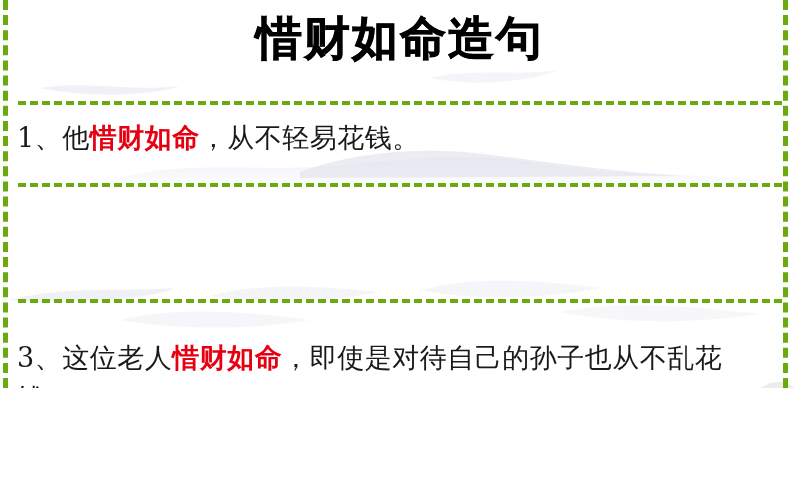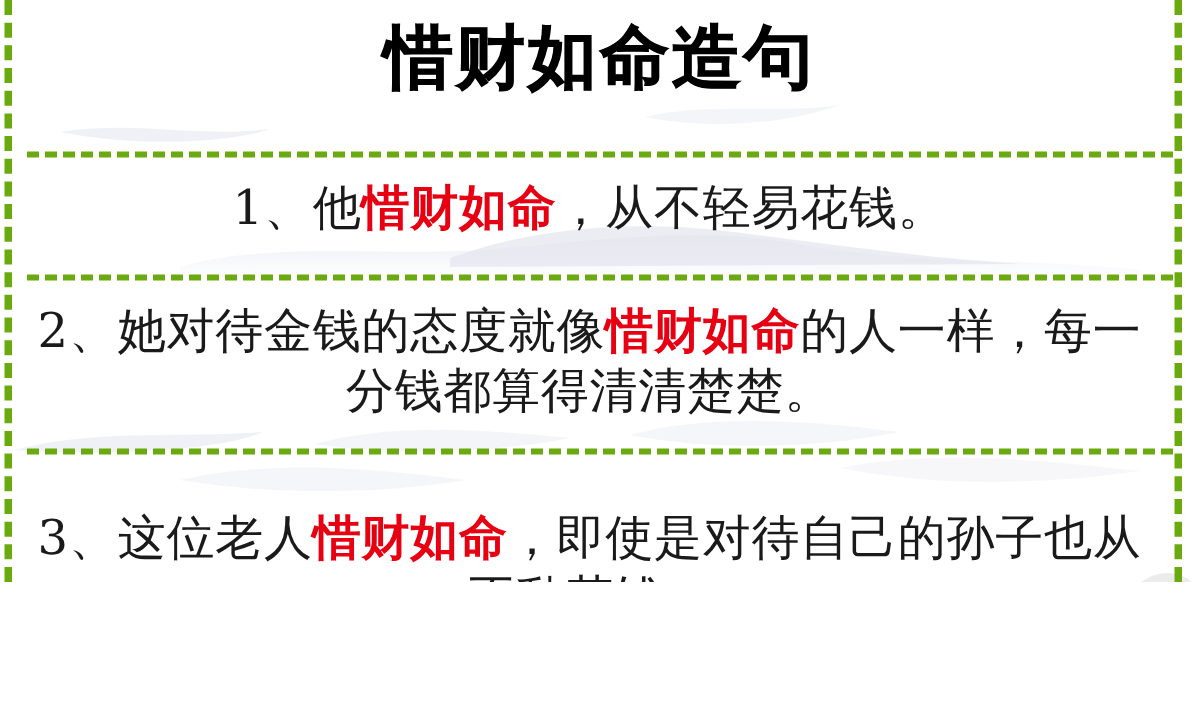--- a/index.html
+++ b/index.html
@@ -78,25 +78,25 @@
   .div3 { top: 299px; }
   .div4 { top: 417px; }
 
   
   .sentence {
     position: absolute;
     left: 17px;
     width: 752px;
     z-index: 4;
     font-family: "DejaVu Serif", "Liberation Serif", serif;
-    font-size: 32px;
+    font-size: 27px;
     line-height: 40px;
     color: #1a1a1a;
     letter-spacing: 0.5px;
-    text-align: center;
+    text-align: left;
   }
   .s1 { top: 118px; }
   .s2 { top: 200px; }
   .s3 { top: 316px; margin-top: 22px; }
 
   .kw {
     color: #e60012;
     font-weight: 700;
   }
 
@@ -195,23 +195,20 @@
 
   <div class="divider div1"></div>
   <div class="divider div2"></div>
   <div class="divider div3"></div>
   <div class="divider div4"></div>
 
   <div class="sentence s1">
     <span>1、</span><span>他</span><span class="kw">惜财如命</span><span>，从不轻易花钱。</span>
   </div>
 
-  <div class="sentence s2">
-    <span>2、</span><span>她对待金钱的态度就像</span><span class="kw">惜财如命</span><span>的人一样，每一分钱都算得清清楚楚。</span>
-  </div>
 
   <div class="sentence s3">
     <span>3、</span><span>这位老人</span><span class="kw">惜财如命</span><span>，即使是对待自己的孙子也从不乱花钱。</span>
   </div>
 
   <div class="logo">
     <span class="logo-mark">
       <svg viewBox="0 0 32 32" width="31" height="31" xmlns="http://www.w3.org/2000/svg" aria-hidden="true">
         <path d="M16.8 1.4 C24.6 1.0 30.9 7.2 30.9 15.0 C30.9 22.6 24.9 28.8 17.3 29.1 C21.4 26.8 24.2 22.4 24.2 17.4 C24.2 12.0 21.1 7.4 16.6 5.2 C18.6 4.6 20.0 3.2 16.8 1.4 Z" fill="#e8131a"></path>
         <path d="M14.2 6.0 C9.0 7.4 5.1 12.1 5.1 17.7 C5.1 22.2 7.6 26.1 11.3 28.1 C8.0 25.6 6.0 21.7 6.0 17.4 C6.0 12.8 8.3 8.8 11.9 6.4 Z" fill="#e8131a"></path>

